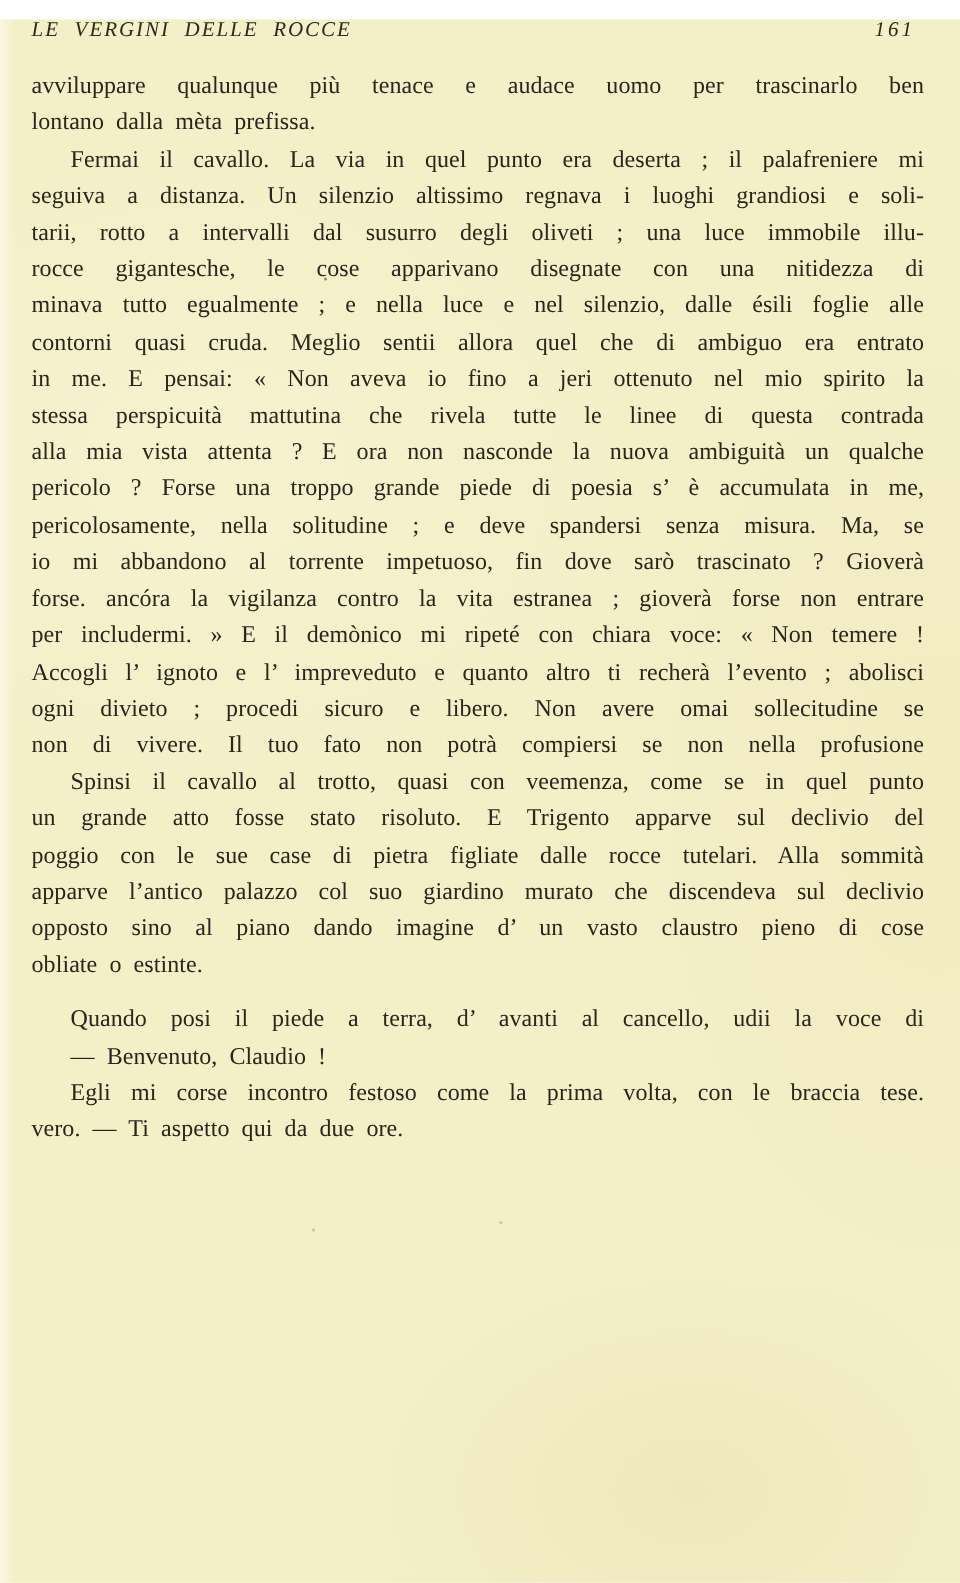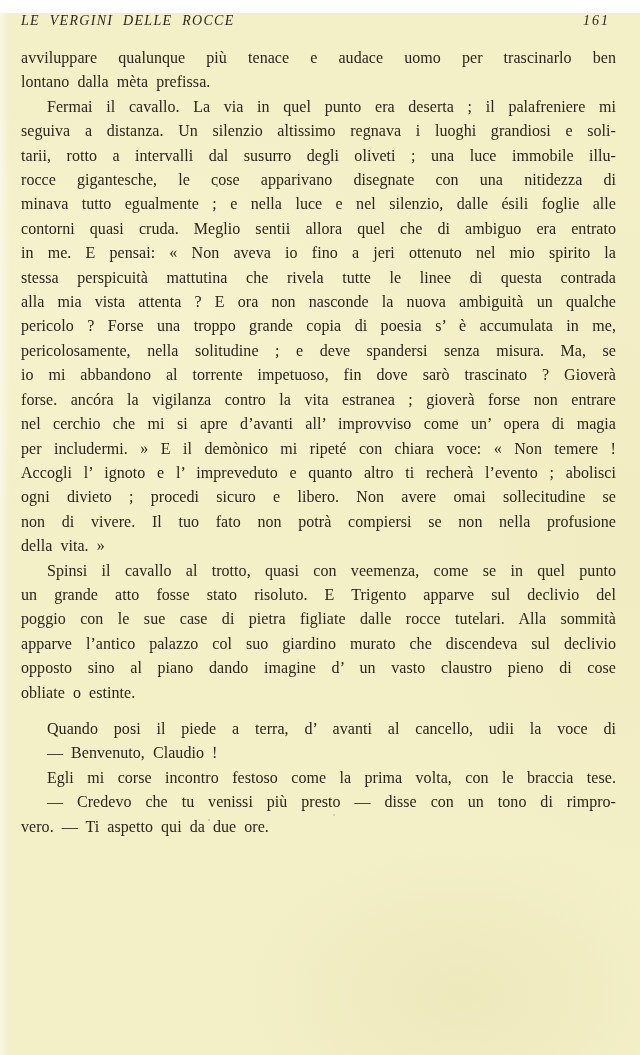--- a/index.html
+++ b/index.html
@@ -113,50 +113,47 @@
       <div class="paragraph">
         <div class="line just indent">Fermai il cavallo. La via in quel punto era deserta ; il palafreniere mi</div>
         <div class="line just">seguiva a distanza. Un silenzio altissimo regnava i luoghi grandiosi e soli-</div>
         <div class="line just">tarii, rotto a intervalli dal susurro degli oliveti ; una luce immobile illu-</div>
         <div class="line just">rocce gigantesche, le cose apparivano disegnate con una nitidezza di</div>
         <div class="line just">minava tutto egualmente ; e nella luce e nel silenzio, dalle ésili foglie alle</div>
         <div class="line just">contorni quasi cruda. Meglio sentii allora quel che di ambiguo era entrato</div>
         <div class="line just">in me. E pensai: « Non aveva io fino a jeri ottenuto nel mio spirito la</div>
         <div class="line just">stessa perspicuità mattutina che rivela tutte le linee di questa contrada</div>
         <div class="line just">alla mia vista attenta ? E ora non nasconde la nuova ambiguità un qualche</div>
-        <div class="line just">pericolo ? Forse una troppo grande copia di poesia s’ è accumulata in me,</div>
+        <div class="line just">pericolo ? Forse una troppo grande piede di poesia s’ è accumulata in me,</div>
         <div class="line just">pericolosamente, nella solitudine ; e deve spandersi senza misura. Ma, se</div>
         <div class="line just">io mi abbandono al torrente impetuoso, fin dove sarò trascinato ? Gioverà</div>
         <div class="line just">forse. ancóra la vigilanza contro la vita estranea ; gioverà forse non entrare</div>
-        <div class="line just">nel cerchio che mi si apre d’avanti all’ improvviso come un’ opera di magia</div>
         <div class="line just">per includermi. »  E il demònico mi ripeté con chiara voce: « Non temere !</div>
         <div class="line just">Accogli l’ ignoto e l’ impreveduto e quanto altro ti recherà l’evento ; abolisci</div>
         <div class="line just">ogni divieto ; procedi sicuro e libero. Non avere omai sollecitudine se</div>
         <div class="line just">non di vivere. Il tuo fato non potrà compiersi se non nella profusione</div>
-        <div class="line last">della vita. »</div>
       </div>
       <div class="paragraph">
         <div class="line just indent">Spinsi il cavallo al trotto, quasi con veemenza, come se in quel punto</div>
         <div class="line just">un grande atto fosse stato risoluto. E Trigento apparve sul declivio del</div>
         <div class="line just">poggio con le sue case di pietra figliate dalle rocce tutelari. Alla sommità</div>
         <div class="line just">apparve l’antico palazzo col suo giardino murato che discendeva sul declivio</div>
         <div class="line just">opposto sino al piano dando imagine d’ un vasto claustro pieno di cose</div>
         <div class="line last">obliate o estinte.</div>
       </div>
       <div class="paragraph space-before">
         <div class="line just indent">Quando posi il piede a terra, d’ avanti al cancello, udii la voce di</div>
       </div>
       <div class="paragraph">
         <div class="line last indent">— Benvenuto, Claudio !</div>
       </div>
       <div class="paragraph">
         <div class="line just indent">Egli mi corse incontro festoso come la prima volta, con le braccia tese.</div>
       </div>
       <div class="paragraph">
-        <div class="line just indent">— Credevo che tu venissi più presto — disse con un tono di rimpro-</div>
         <div class="line last">vero. — Ti aspetto qui da due ore.</div>
       </div>
     </div>
 
   <div class="speck s1"></div>
   <div class="speck s2"></div>
   <div class="speck s3"></div>
 </div>
 
 </body></html>

